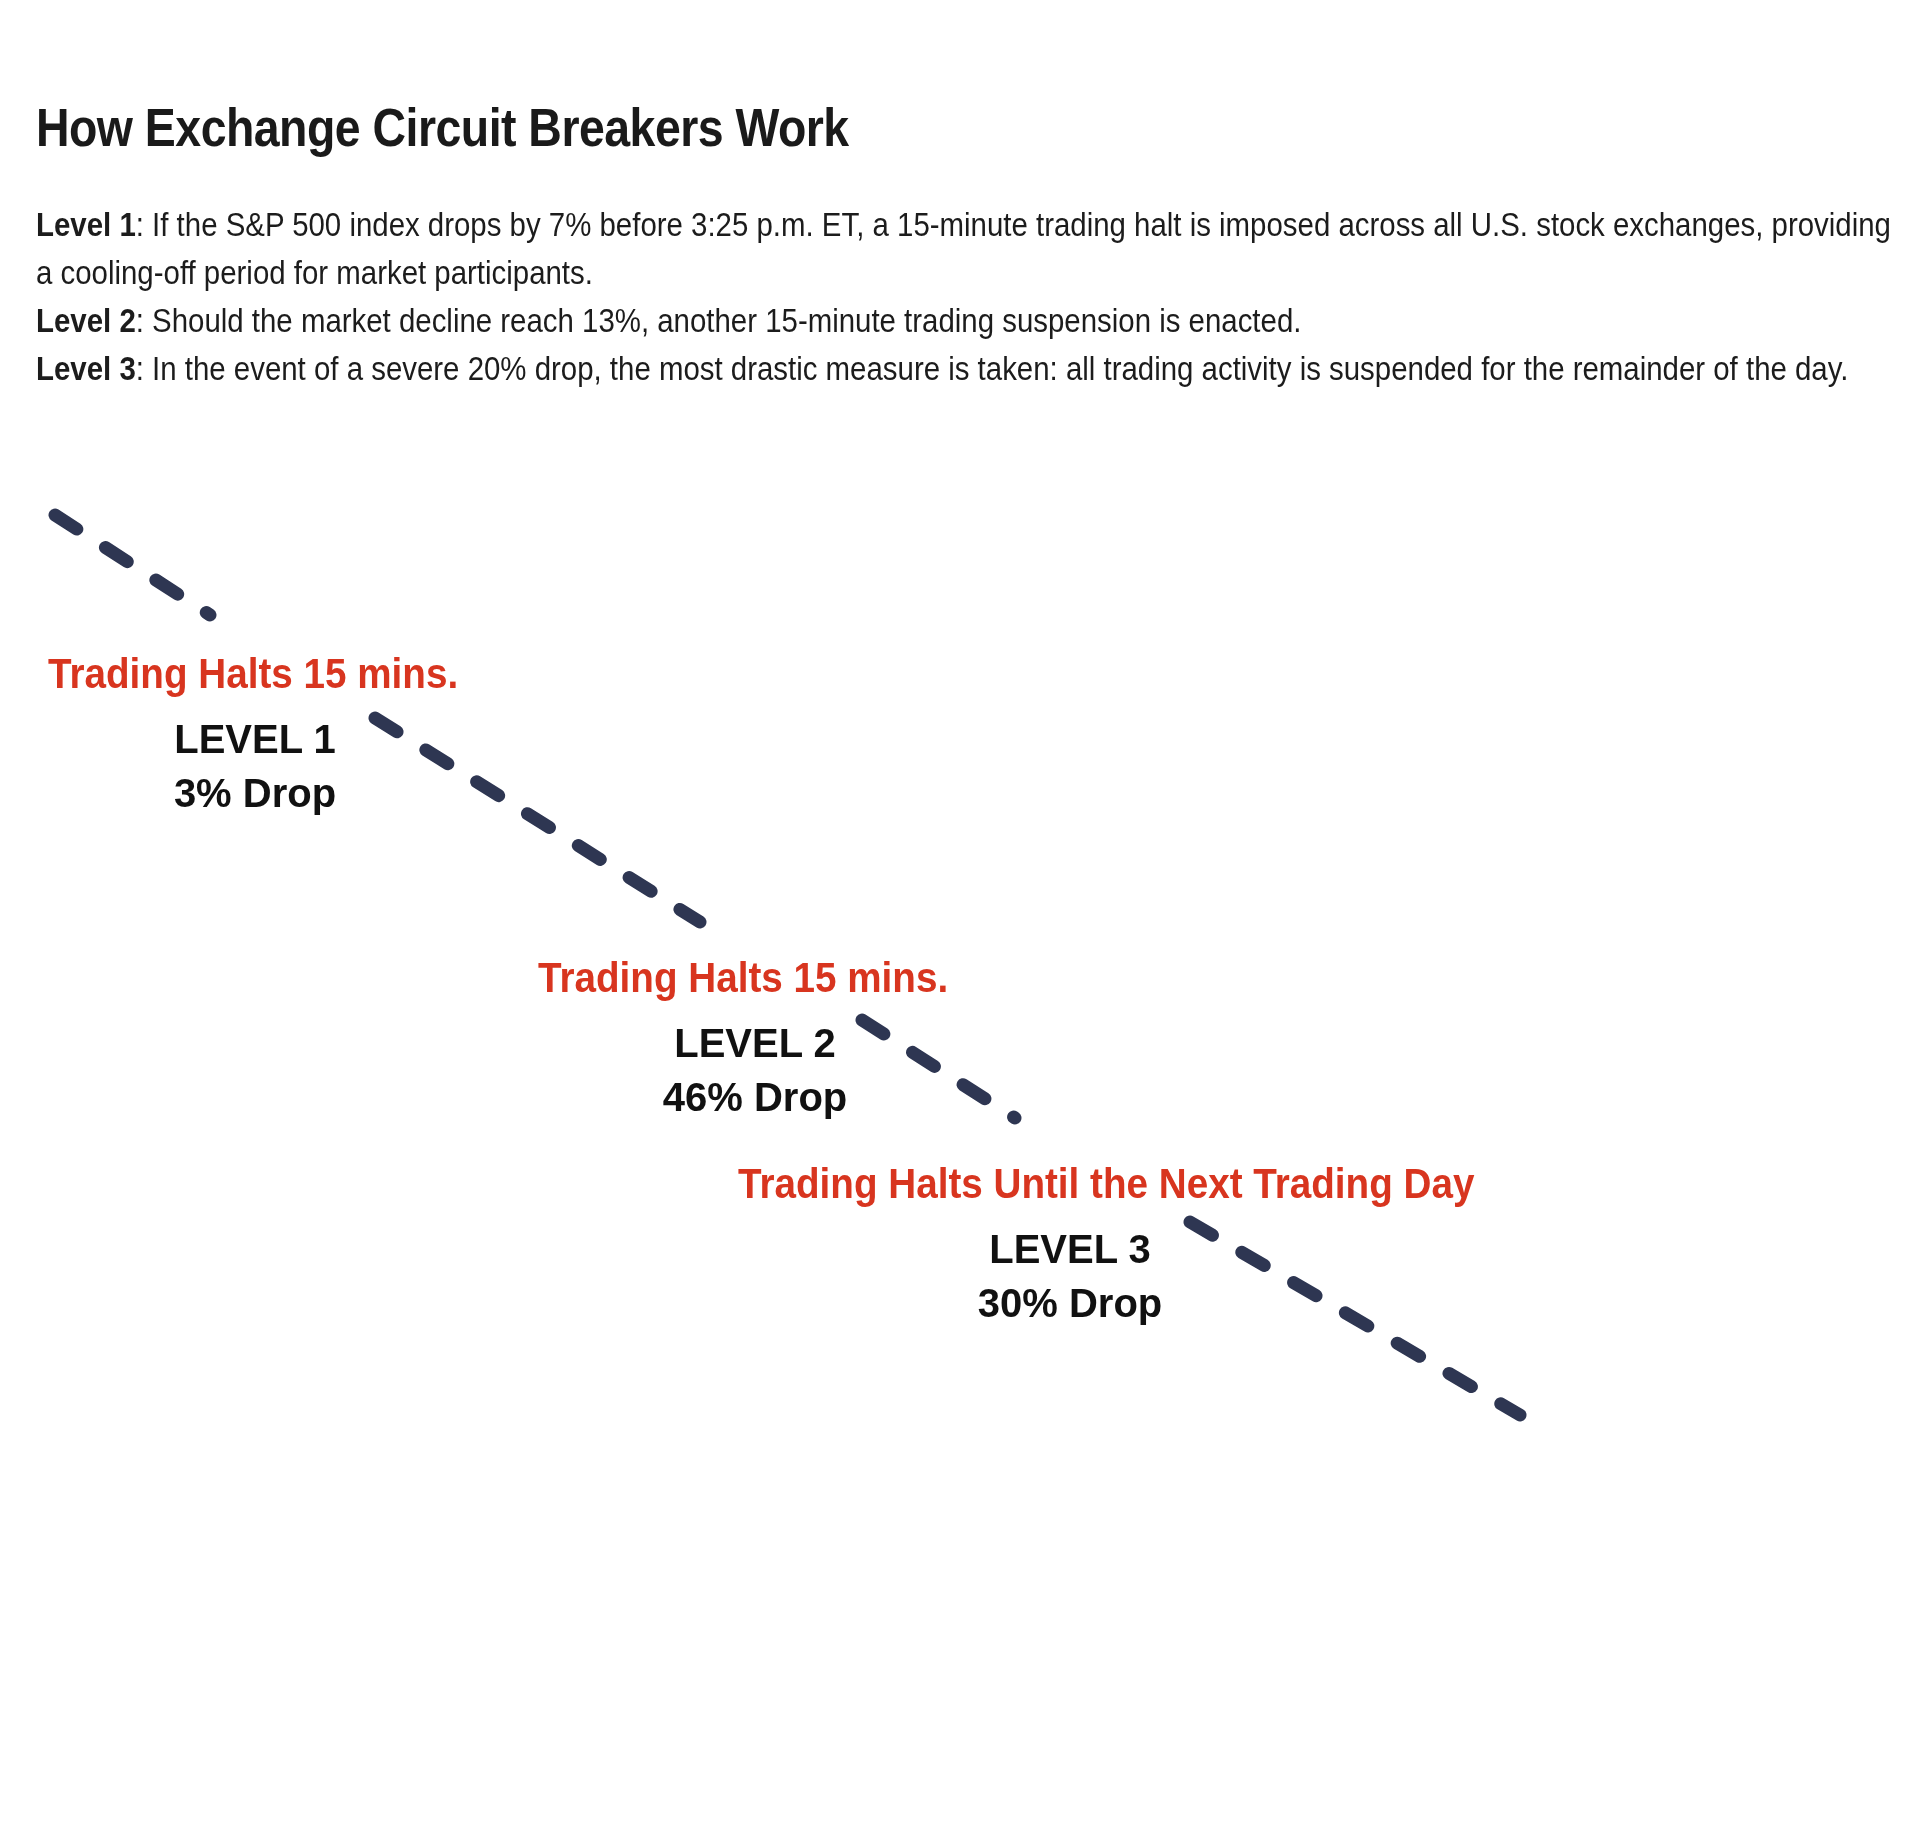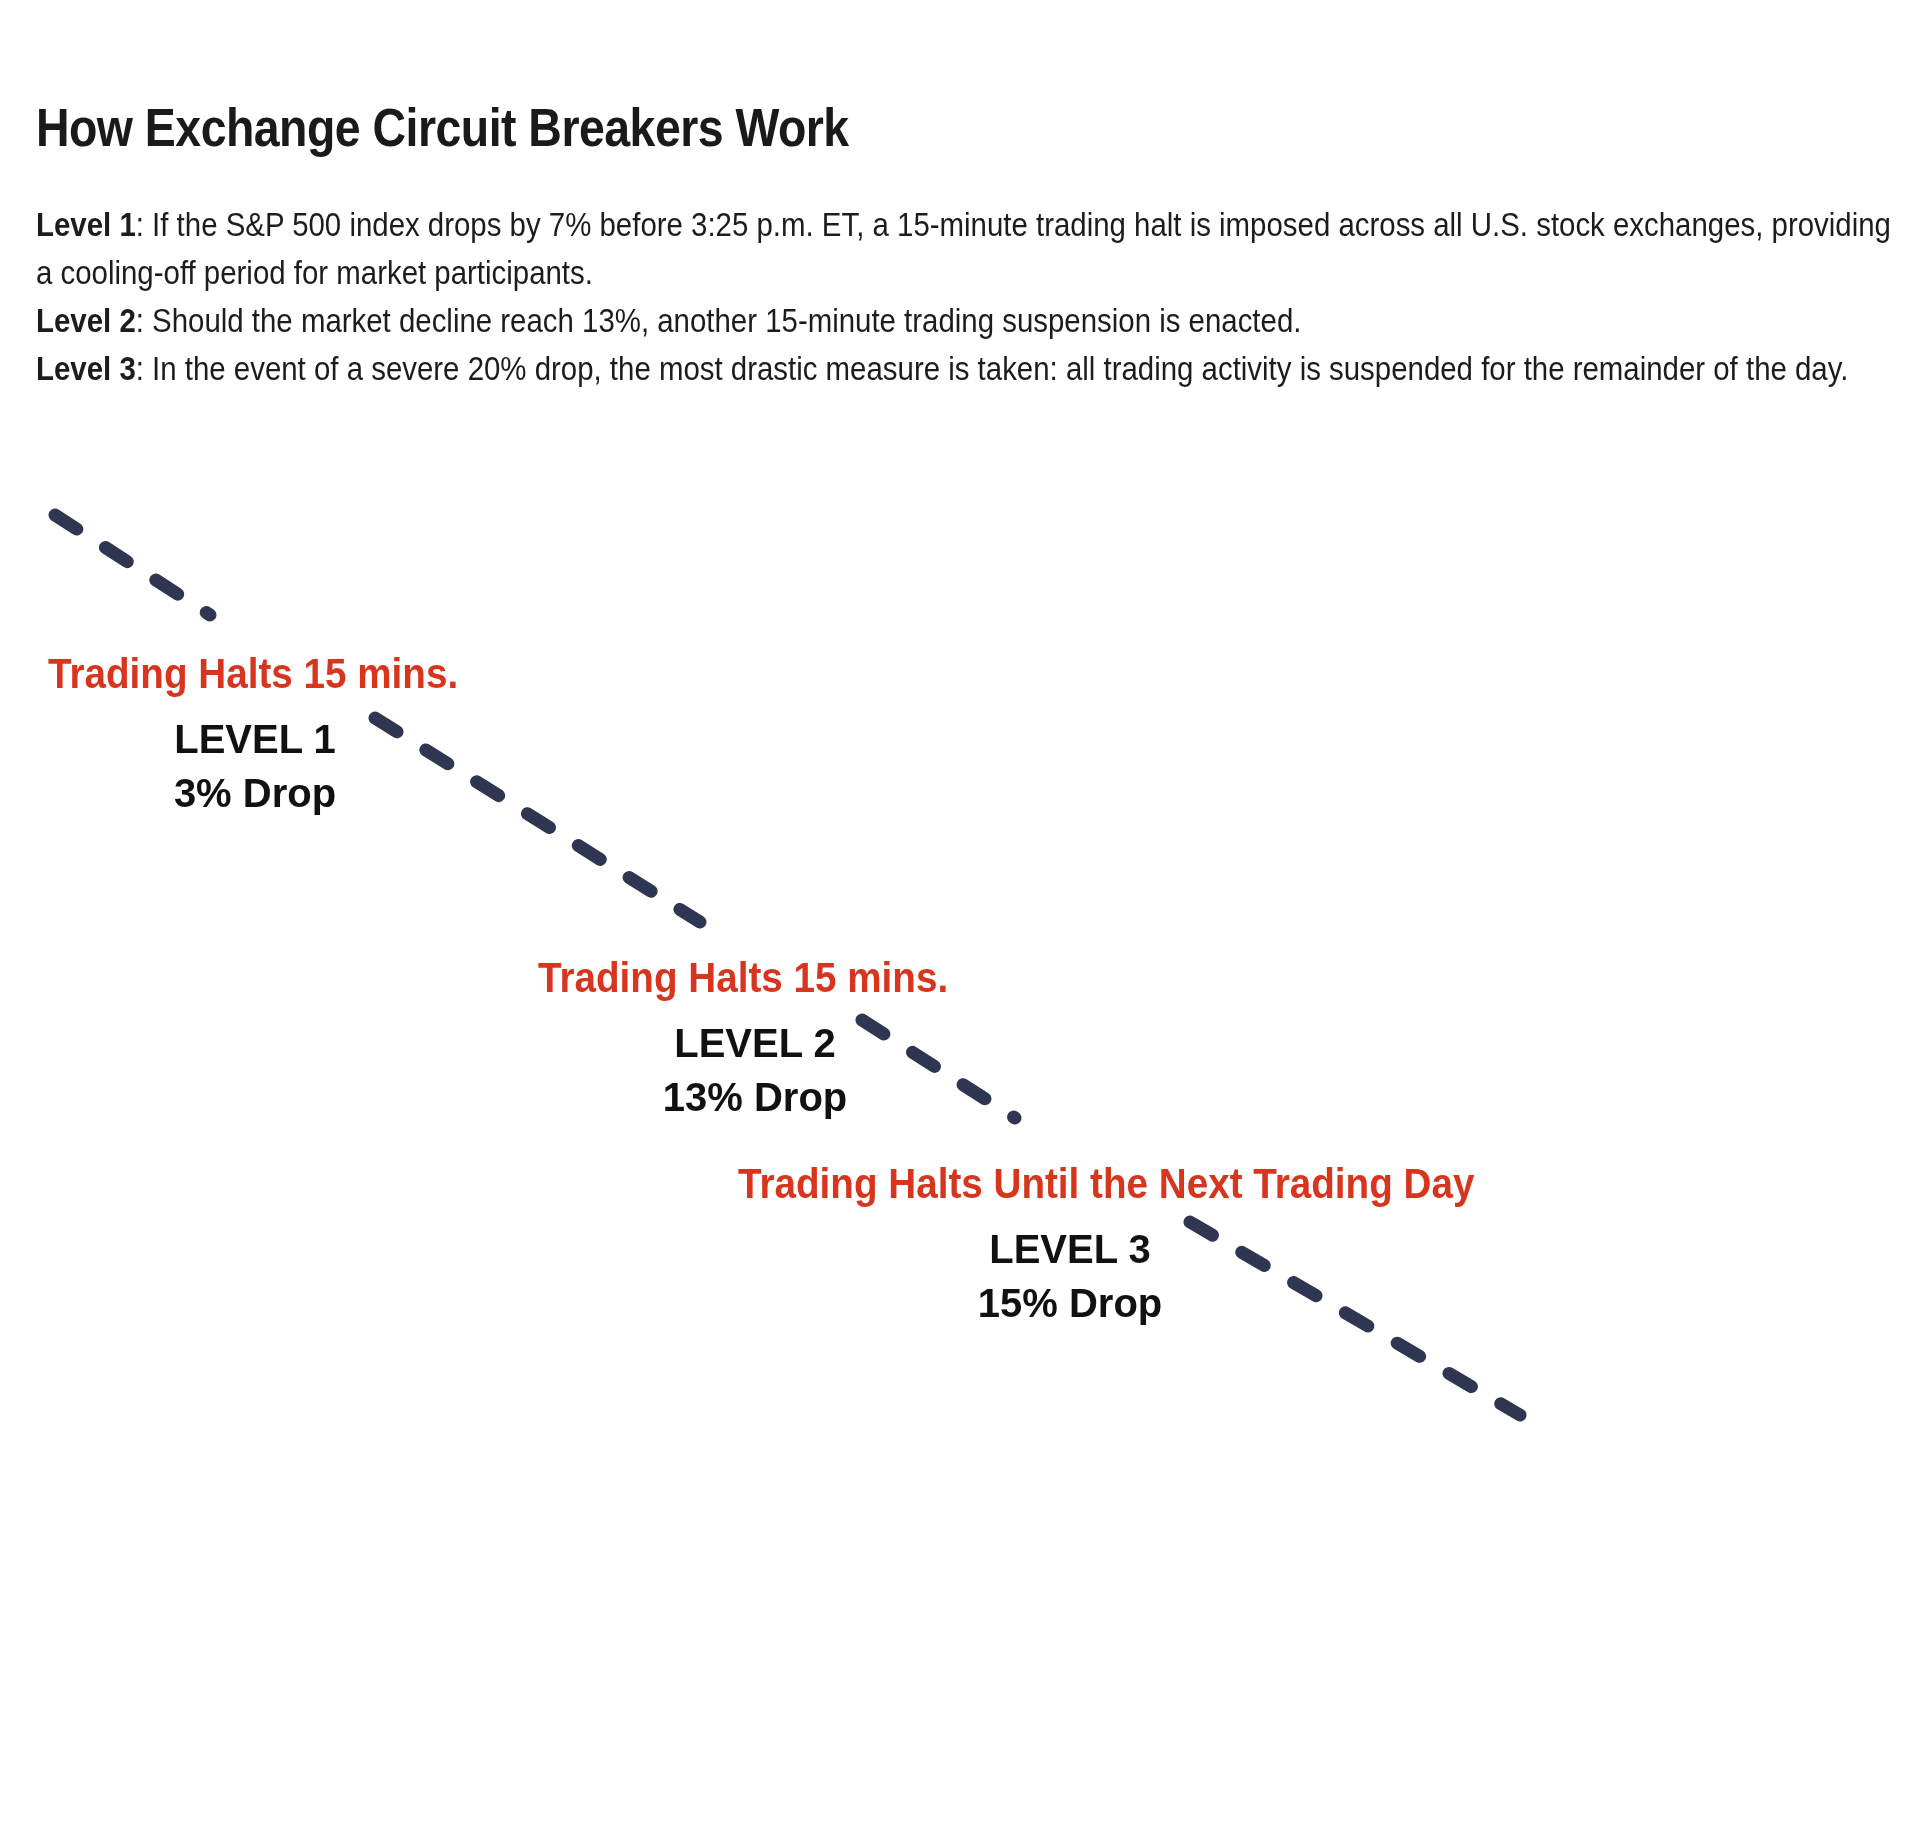--- a/index.html
+++ b/index.html
@@ -116,22 +116,22 @@
 
   <div class="step-red" style="left:48px; top:650px;">Trading Halts 15 mins.</div>
   <div class="step-black" style="left:160px; top:712px; width:190px;">
     <span class="lvl">LEVEL 1</span>
     <span class="drp">3% Drop</span>
   </div>
 
   <div class="step-red" style="left:538px; top:954px;">Trading Halts 15 mins.</div>
   <div class="step-black" style="left:660px; top:1016px; width:190px;">
     <span class="lvl">LEVEL 2</span>
-    <span class="drp">13% Drop</span>
+    <span class="drp">46% Drop</span>
   </div>
 
   <div class="step-red" style="left:738px; top:1160px;">Trading Halts Until the Next Trading Day</div>
   <div class="step-black" style="left:975px; top:1222px; width:190px;">
     <span class="lvl">LEVEL 3</span>
-    <span class="drp">15% Drop</span>
+    <span class="drp">30% Drop</span>
   </div>
 
 </div>
 
 </body></html>

